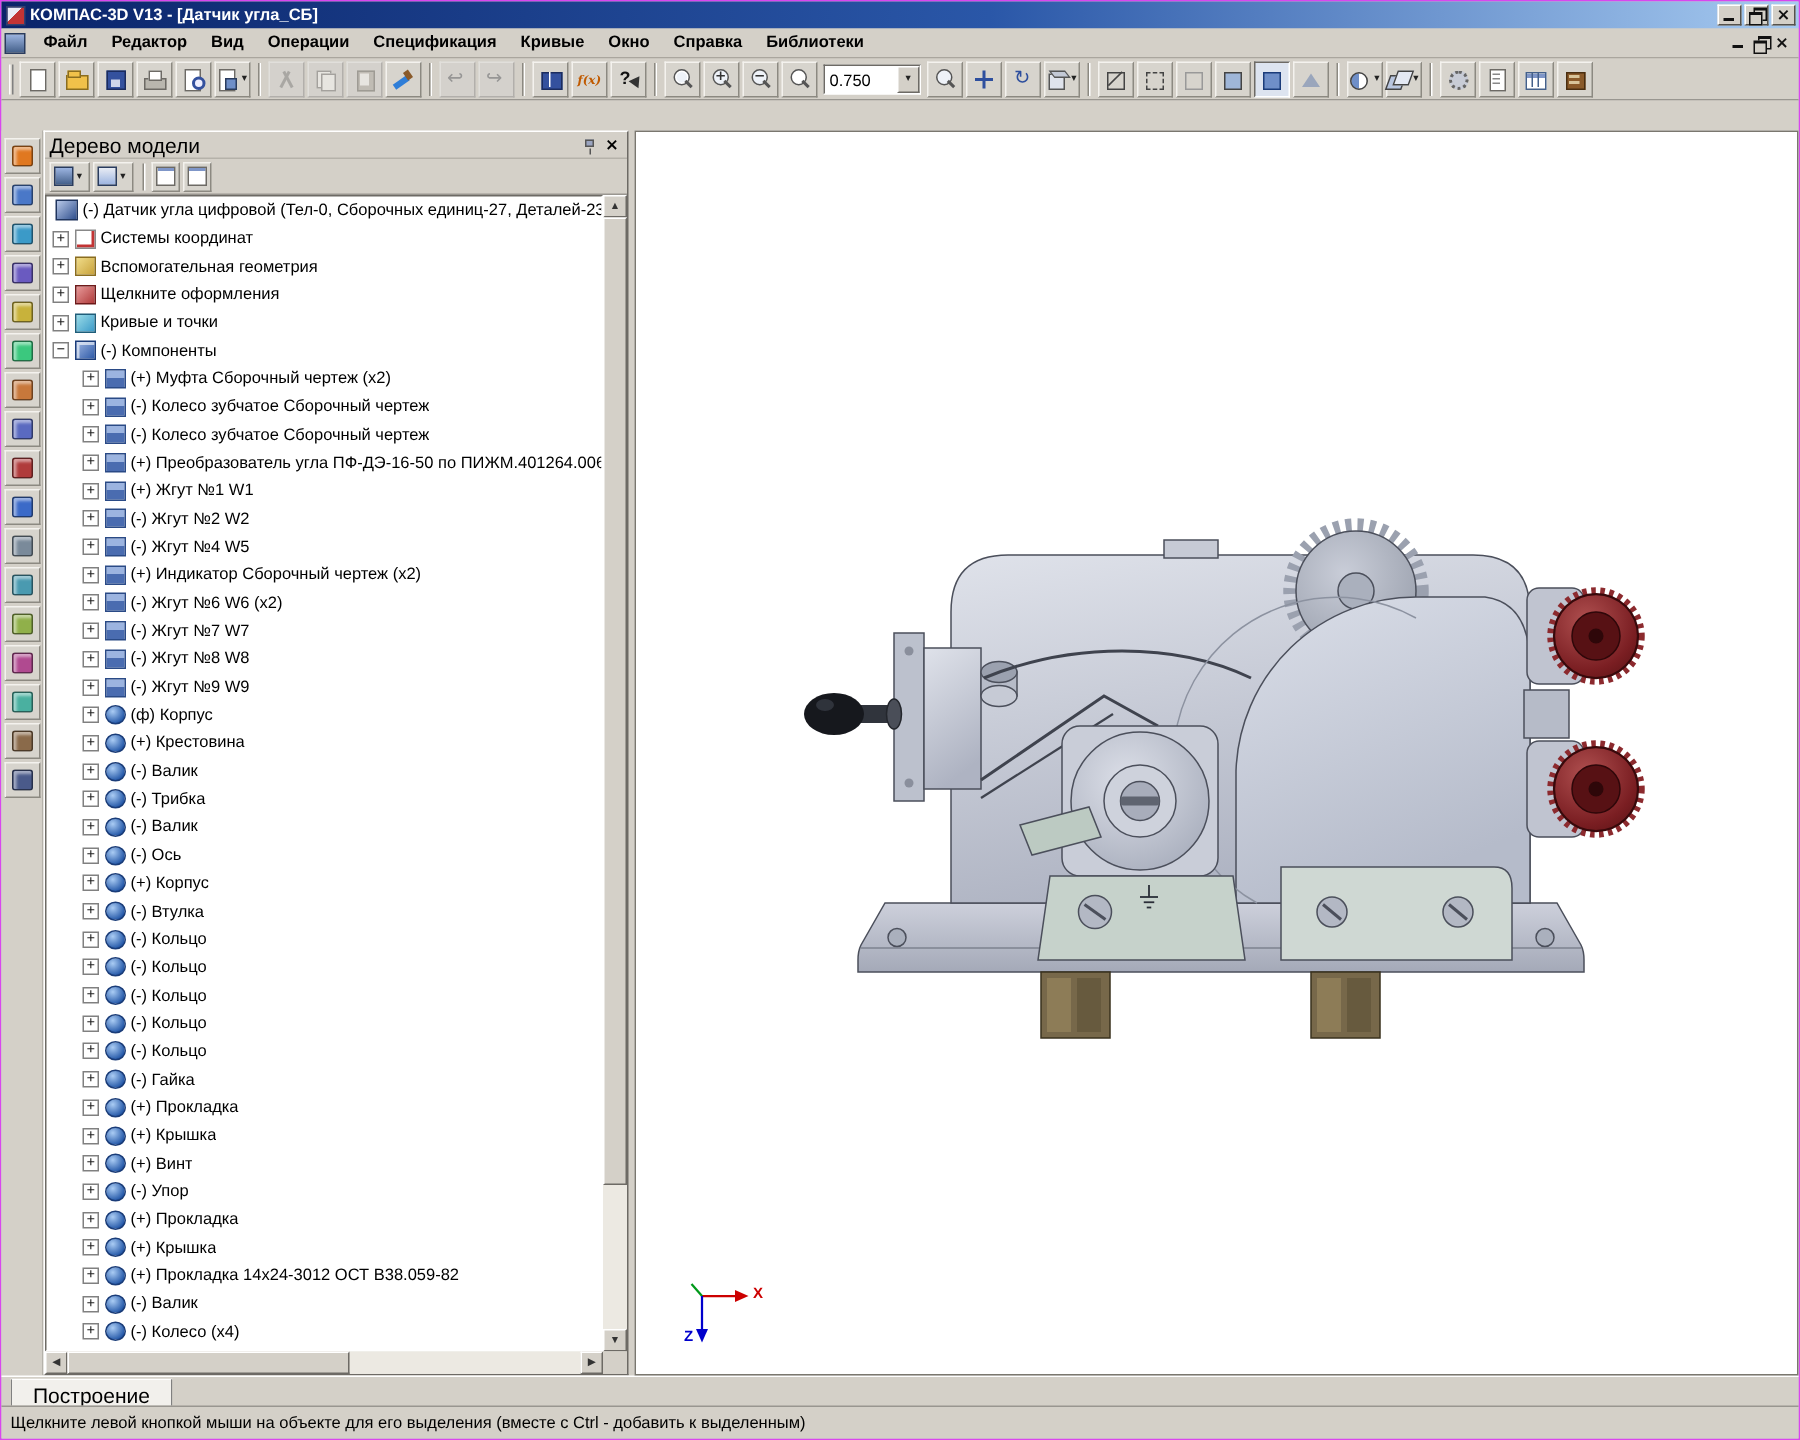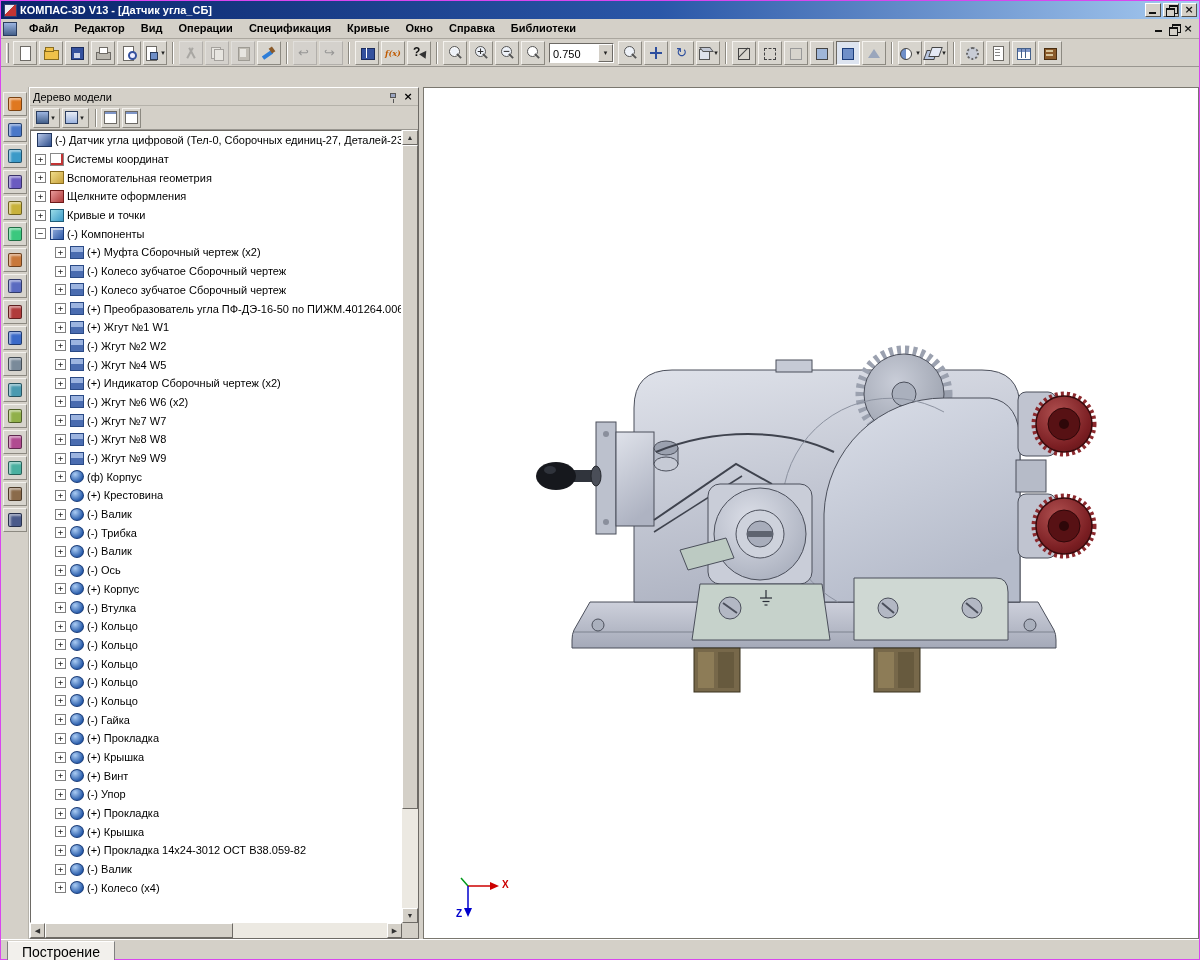--- a/index.html
+++ b/index.html
@@ -119,21 +119,21 @@
   .lp-btn { width:24px; height:24px; margin:1px 0; display:flex; align-items:center; justify-content:center;
     background:#d7d4cd; border:1px solid; border-color:#f4f2ee #8c8981 #8c8981 #f4f2ee; }
   .lp-chip { width:14px; height:14px; border:1px solid rgba(0,0,0,.45); border-radius:2px;
     box-shadow:inset 2px 2px 2px rgba(255,255,255,.5); }
 
   
   .treepanel { width:390px; flex:none; display:flex; flex-direction:column; background:#d4d0c8;
     border:1px solid; border-color:#fff #6d6a65 #6d6a65 #fff; margin-left:0; }
   .tree-header { height:18px; flex:none; display:flex; align-items:center; padding:0 3px; background:#d4d0c8;
     border-bottom:1px solid #b5b2aa; }
-  .tree-title { flex:1; font-size:11px; }
+  .tree-title { flex:1; font-size:14px; }
   .hbtn { width:14px; height:13px; position:relative; margin-left:2px; background:#d4d0c8;
     border:1px solid transparent; }
   .pin-ic { position:absolute; left:4px; top:2px; width:6px; height:5px; background:#9aa4c0; border:1px solid #555; }
   .pin-ic::after { content:""; position:absolute; left:2px; top:5px; width:1px; height:4px; background:#555; }
   .x-ic::before { content:"×"; position:absolute; left:0; top:-1px; width:100%; text-align:center; font:bold 11px/13px "DejaVu Sans",sans-serif; }
   .tree-toolbar { height:24px; flex:none; display:flex; align-items:center; background:#d4d0c8; padding:0 3px;
     border-bottom:1px solid #999690; }
   .tt-btn { height:20px; display:flex; align-items:center; padding:0 2px; margin-right:2px;
     background:#d7d4cd; border:1px solid; border-color:#f4f2ee #8c8981 #8c8981 #f4f2ee; }
   .tt-ico { width:13px; height:13px; border:1px solid #2a3c5e; background:linear-gradient(180deg,#9cb4e0,#44608a); }
@@ -803,14 +803,17 @@
         <span class="ax-label-x">X</span>
         <span class="ax-label-z">Z</span>
       </div>
     </div>
   </div>
 
   <div class="tabrow">
     <span class="doc-tab">Построение</span>
   </div>
 
+  <div class="statusbar">
+    <span class="status-text">Щелкните левой кнопкой мыши на объекте для его выделения (вместе с Ctrl - добавить к выделенным)</span>
+  </div>
 
 </div>
 
 </body></html>

